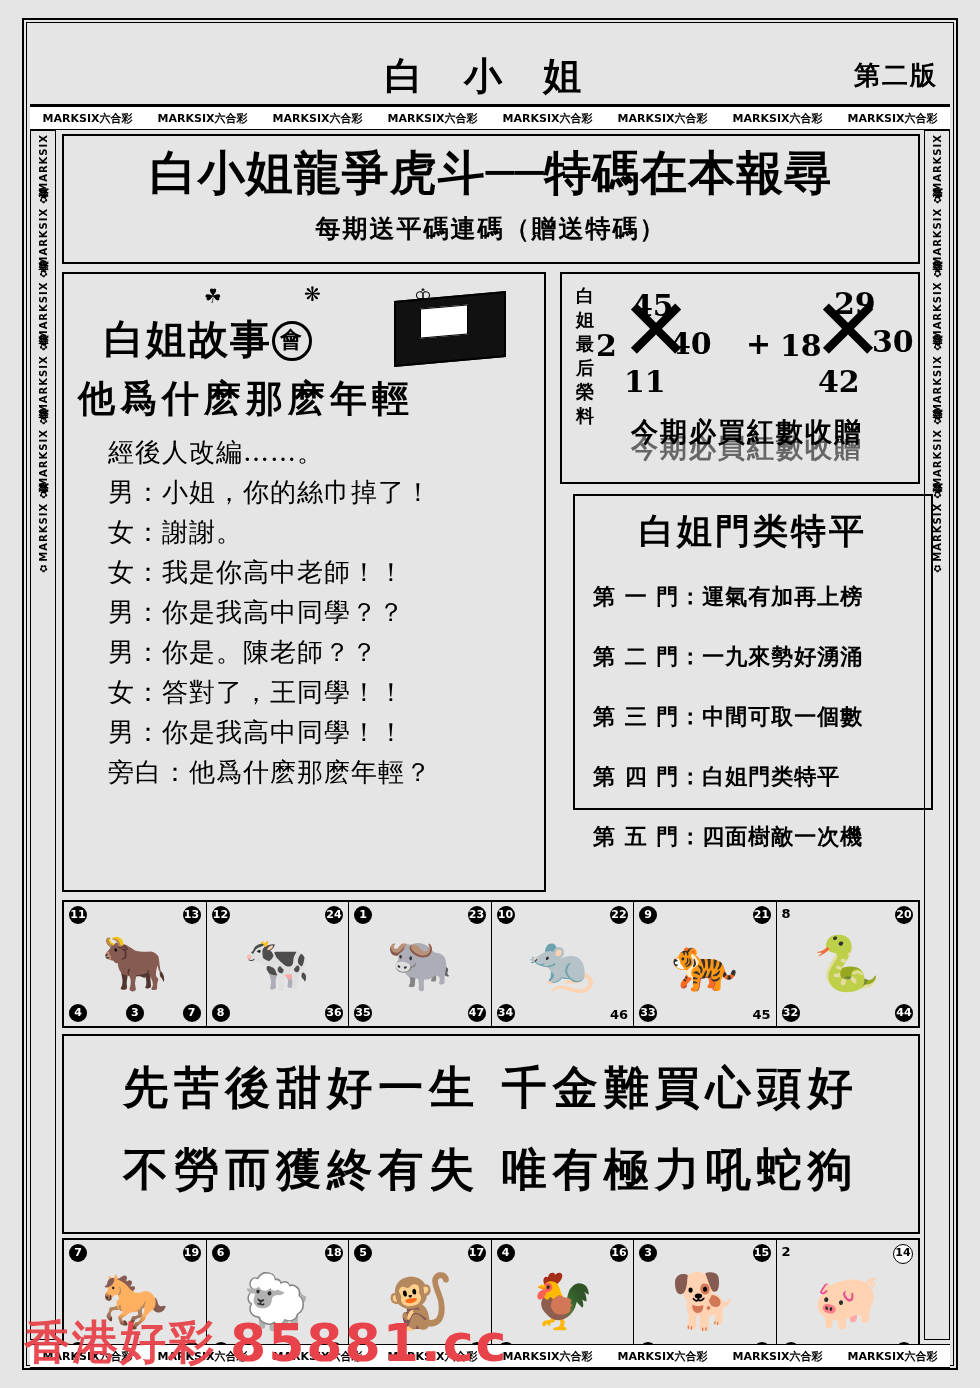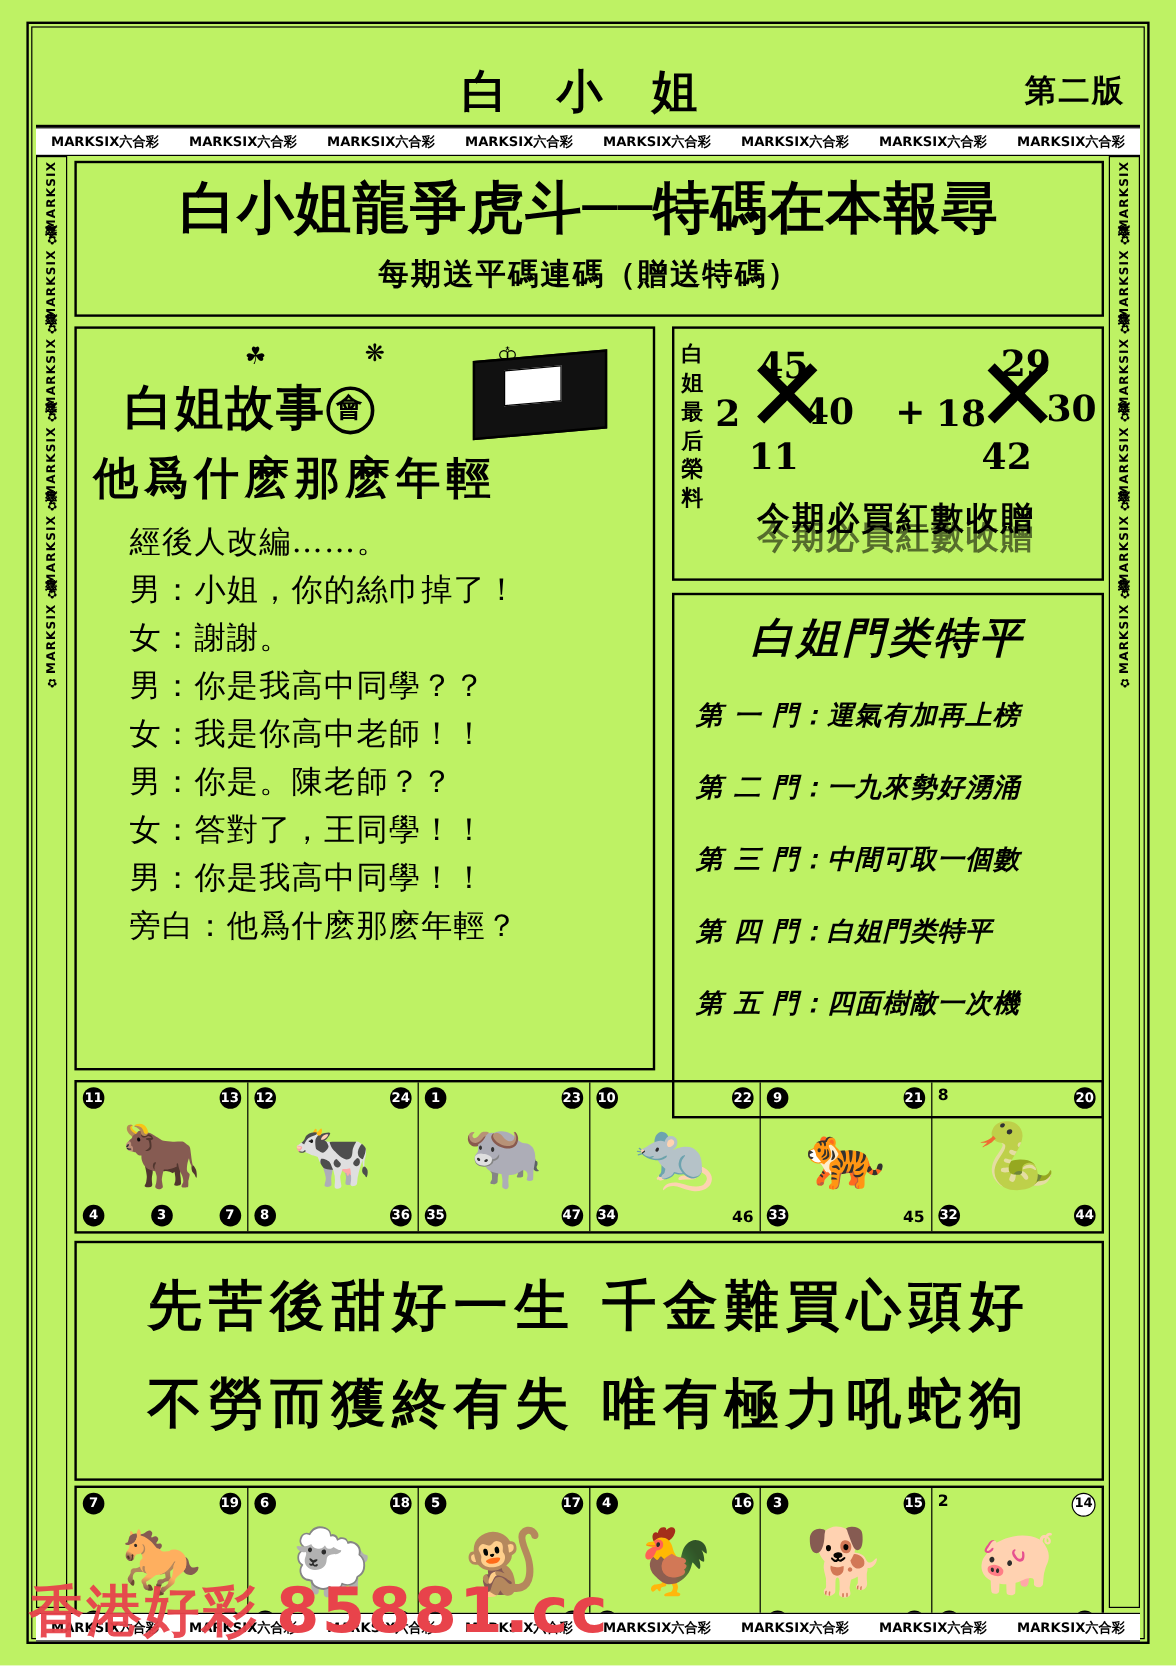--- a/index.html
+++ b/index.html
@@ -1,17 +1,17 @@
 <!DOCTYPE html>
 <html><head>
 <meta charset="utf-8">
 <style>
   html,body{margin:0;padding:0;background:#fff;}
   body{width:980px;height:1388px;font-family:"DejaVu Sans","Liberation Sans",sans-serif;color:#000;overflow:hidden;position:relative;}
-  .page{position:relative;width:980px;height:1388px;background:#bef264;}
+  .page{position:relative;width:980px;height:1388px;background:#e5e5e5;}
 
   
   .frame{position:absolute;left:22px;top:18px;width:936px;height:1352px;border:2px solid #000;box-sizing:border-box;}
   .frame-inner{position:absolute;left:26px;top:22px;width:928px;height:1344px;border:1px solid #000;box-sizing:border-box;}
 
   
   .masthead{position:absolute;left:30px;top:50px;width:920px;height:52px;display:flex;align-items:center;justify-content:center;}
   .masthead-title{font-family:"DejaVu Serif","Liberation Serif",serif;font-size:38px;font-weight:bold;letter-spacing:14px;}
   .edition{position:absolute;right:42px;top:58px;font-family:"DejaVu Serif","Liberation Serif",serif;font-size:26px;font-weight:bold;letter-spacing:2px;}
   .rule-top{position:absolute;left:30px;top:104px;width:920px;height:0;border-top:2px solid #000;}
@@ -38,29 +38,29 @@
   .story-title{position:absolute;left:40px;top:38px;font-family:"DejaVu Serif","Liberation Serif",serif;font-size:40px;font-weight:bold;letter-spacing:2px;}
   .story-title .circ{display:inline-block;border:3px solid #000;border-radius:50%;width:34px;height:34px;line-height:30px;text-align:center;font-size:22px;vertical-align:6px;}
   .book{position:absolute;right:38px;top:22px;width:108px;height:62px;background:#111;border:2px solid #000;transform:skewY(-5deg);}
   .book:after{content:"";position:absolute;left:24px;top:8px;width:46px;height:28px;background:#fff;border:1px solid #000;}
   .deco{position:absolute;font-size:20px;}
   .story-q{position:absolute;left:14px;top:100px;width:456px;text-align:left;font-family:"DejaVu Serif","Liberation Serif",serif;font-size:37px;font-weight:bold;letter-spacing:5px;}
   .story-lines{position:absolute;left:44px;top:158px;width:420px;font-family:"DejaVu Serif","Liberation Serif",serif;font-size:26px;line-height:40px;letter-spacing:1px;}
 
   
   .numbox{position:absolute;left:560px;top:272px;width:360px;height:212px;border:2px solid #000;box-sizing:border-box;}
-  .numbox-label{position:absolute;left:6px;top:10px;width:26px;font-family:"DejaVu Serif","Liberation Serif",serif;font-size:18px;font-weight:bold;line-height:24px;text-align:left;}
+  .numbox-label{position:absolute;left:6px;top:10px;width:26px;font-family:"DejaVu Serif","Liberation Serif",serif;font-size:18px;font-weight:bold;line-height:24px;text-align:right;}
   .numbox-nums{position:absolute;left:34px;top:6px;width:320px;height:130px;font-family:"DejaVu Serif","Liberation Serif",serif;font-weight:bold;}
   .n{position:absolute;font-size:30px;}
   .xmark{position:absolute;font-size:86px;font-weight:normal;line-height:60px;}
   .numbox-foot{position:absolute;left:20px;top:140px;width:330px;text-align:center;font-family:"DejaVu Serif","Liberation Serif",serif;font-size:27px;font-weight:bold;letter-spacing:2px;}
   .numbox-foot .shadow{display:block;opacity:.55;margin-top:-20px;}
 
   
-  .gatebox{position:absolute;left:560px;top:494px;width:360px;height:438px;border:2px solid #000;box-sizing:border-box;font-style:italic;}
+  .gatebox{position:absolute;left:573px;top:494px;width:360px;height:316px;border:2px solid #000;box-sizing:border-box;}
   .gate-title{position:absolute;left:0;top:12px;width:100%;text-align:center;font-family:"DejaVu Serif","Liberation Serif",serif;font-size:35px;font-weight:bold;letter-spacing:3px;}
   .gate-rows{position:absolute;left:18px;top:70px;width:324px;}
   .gate-row{font-family:"DejaVu Serif","Liberation Serif",serif;font-size:22px;font-weight:bold;letter-spacing:1px;height:60px;line-height:60px;white-space:nowrap;}
 
   
   .panel{position:absolute;left:62px;width:858px;height:128px;border:2px solid #000;box-sizing:border-box;display:flex;}
   .panel.row1{top:900px;}
   .panel.row2{top:1238px;}
   .cell{flex:1;border-right:1px solid #000;position:relative;}
   .cell:last-child{border-right:none;}
@@ -126,22 +126,22 @@
     <span class="deco" style="left:350px;top:10px;">♔</span>
     <div class="book"></div>
     <div class="story-title">
       <span>白姐故事</span><span class="circ">會</span>
     </div>
     <div class="story-q">他爲什麽那麽年輕</div>
     <div class="story-lines">
       <div>經後人改編……。</div>
       <div>男：小姐，你的絲巾掉了！</div>
       <div>女：謝謝。</div>
+      <div>女：我是你高中老師！！</div>
       <div>男：你是我高中同學？？</div>
-      <div>女：我是你高中老師！！</div>
       <div>男：你是。陳老師？？</div>
       <div>女：答對了，王同學！！</div>
       <div>男：你是我高中同學！！</div>
       <div>旁白：他爲什麽那麽年輕？</div>
     </div>
   </div>
 
   <div class="numbox">
     <div class="numbox-label">白姐最后榮料</div>
     <div class="numbox-nums">

